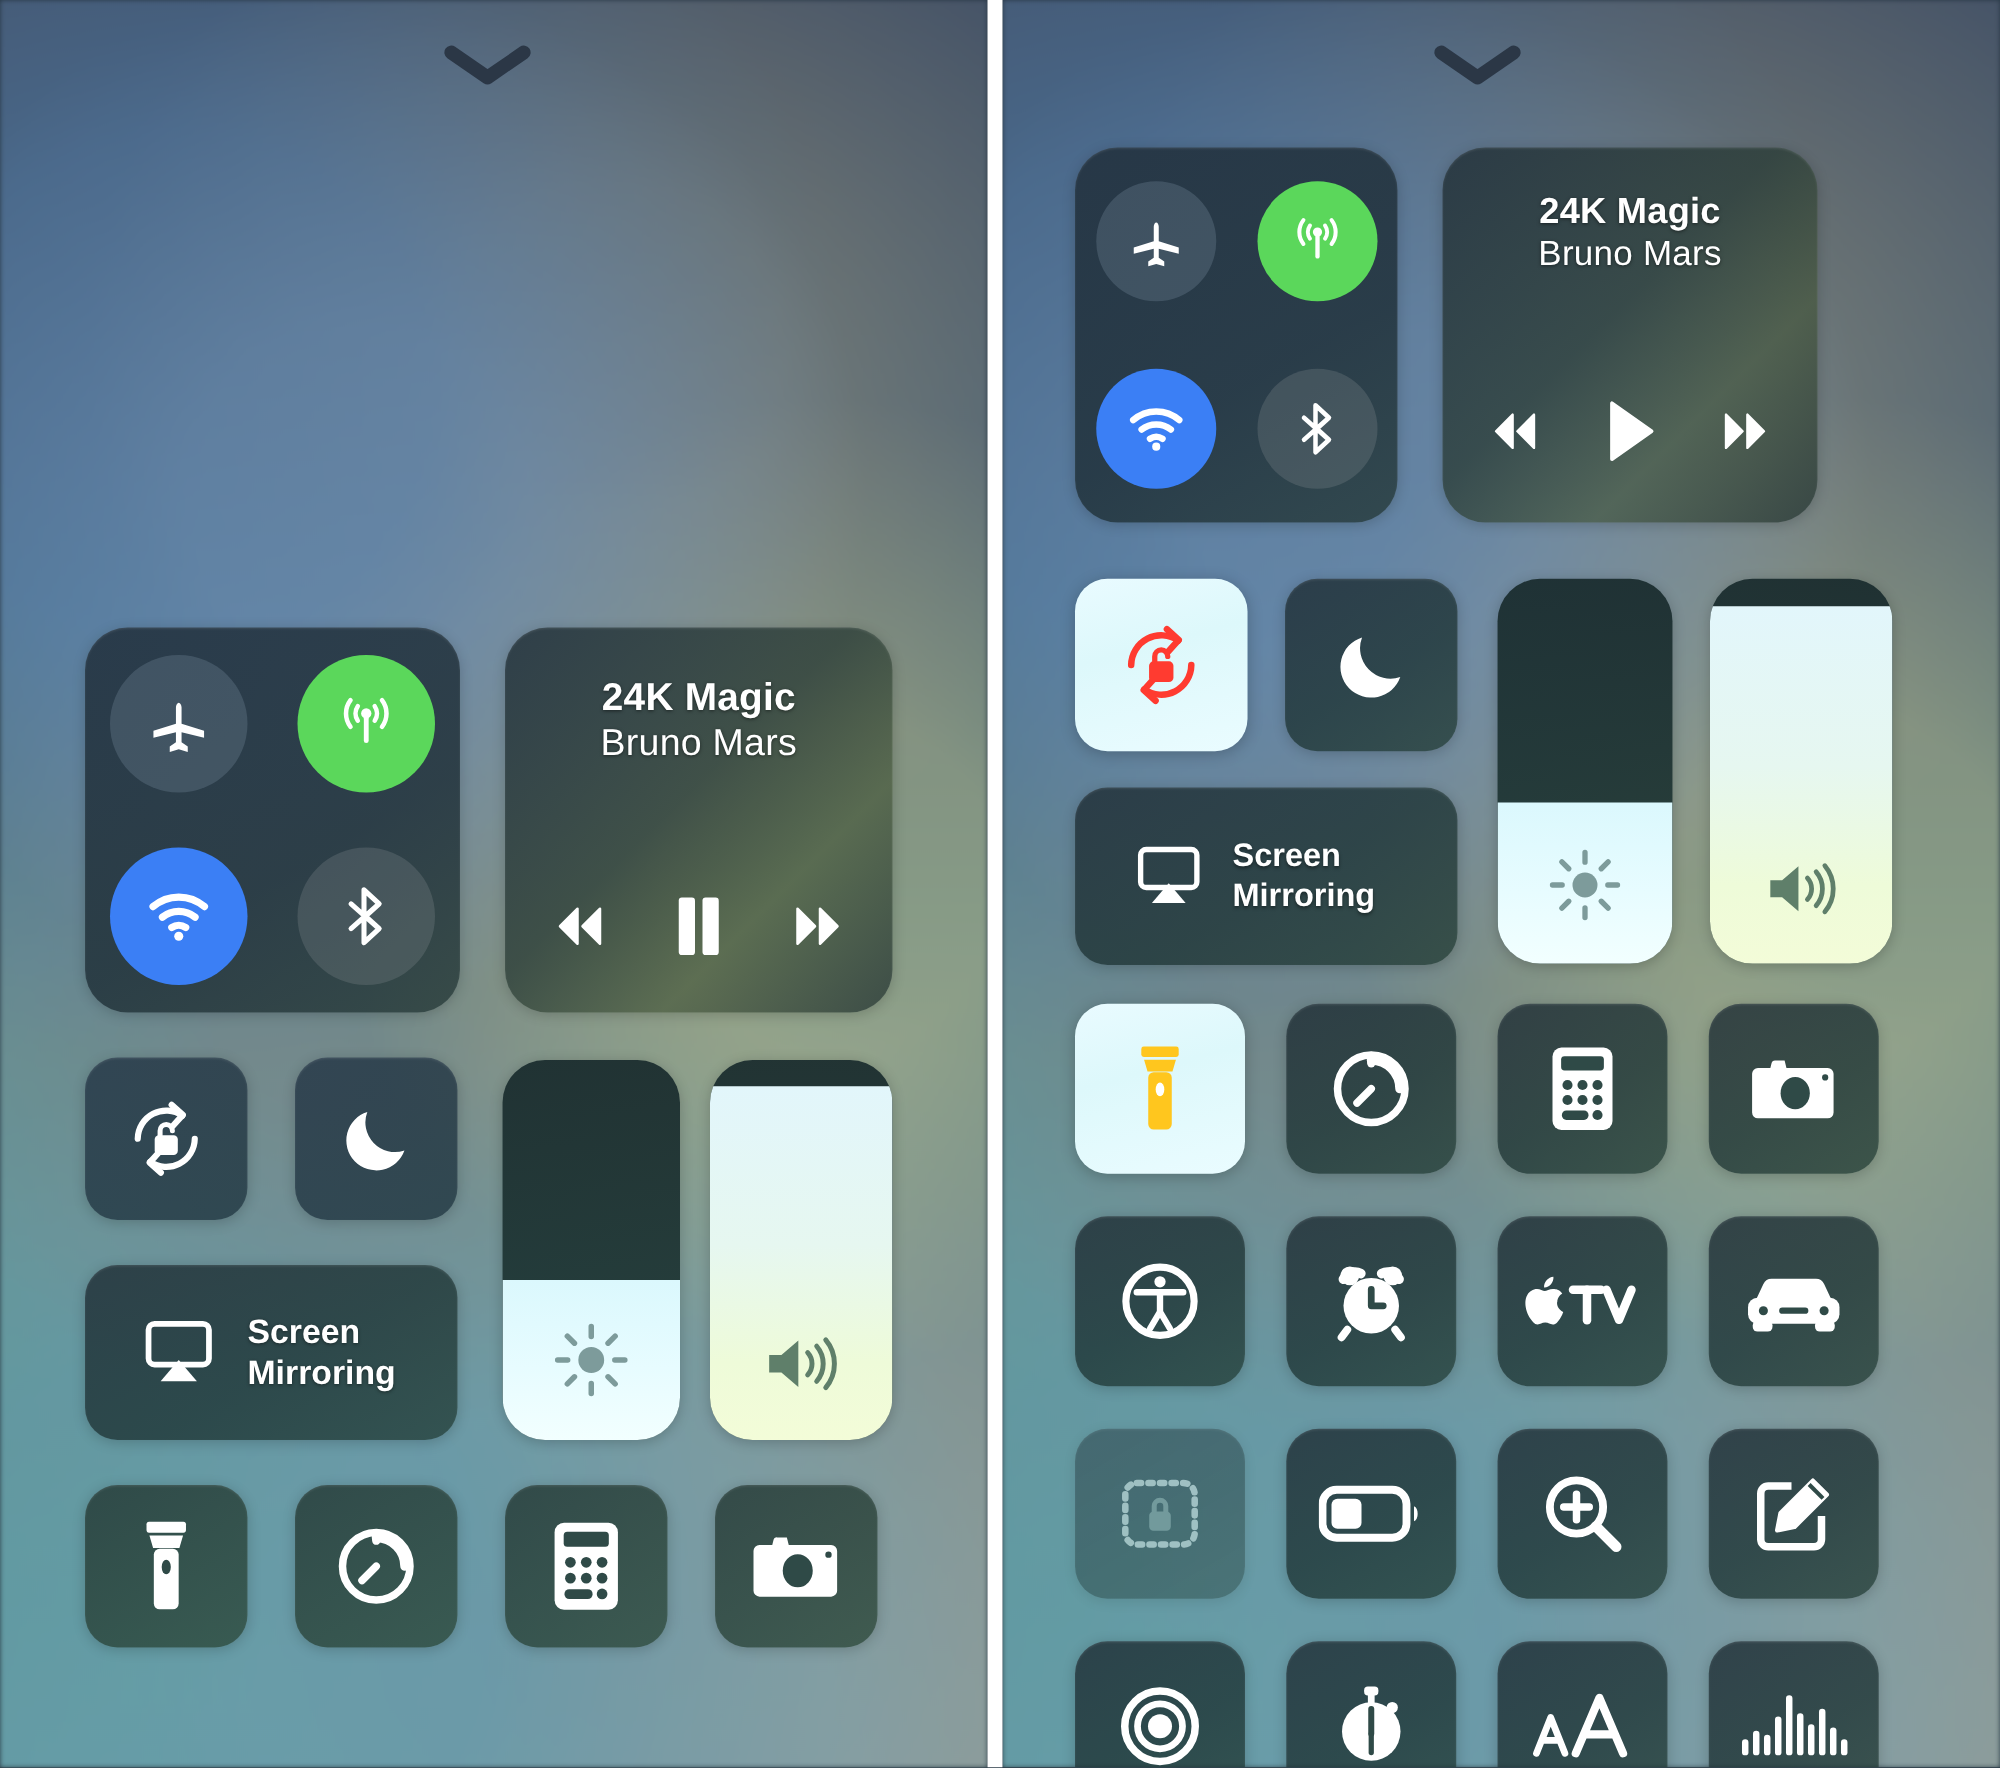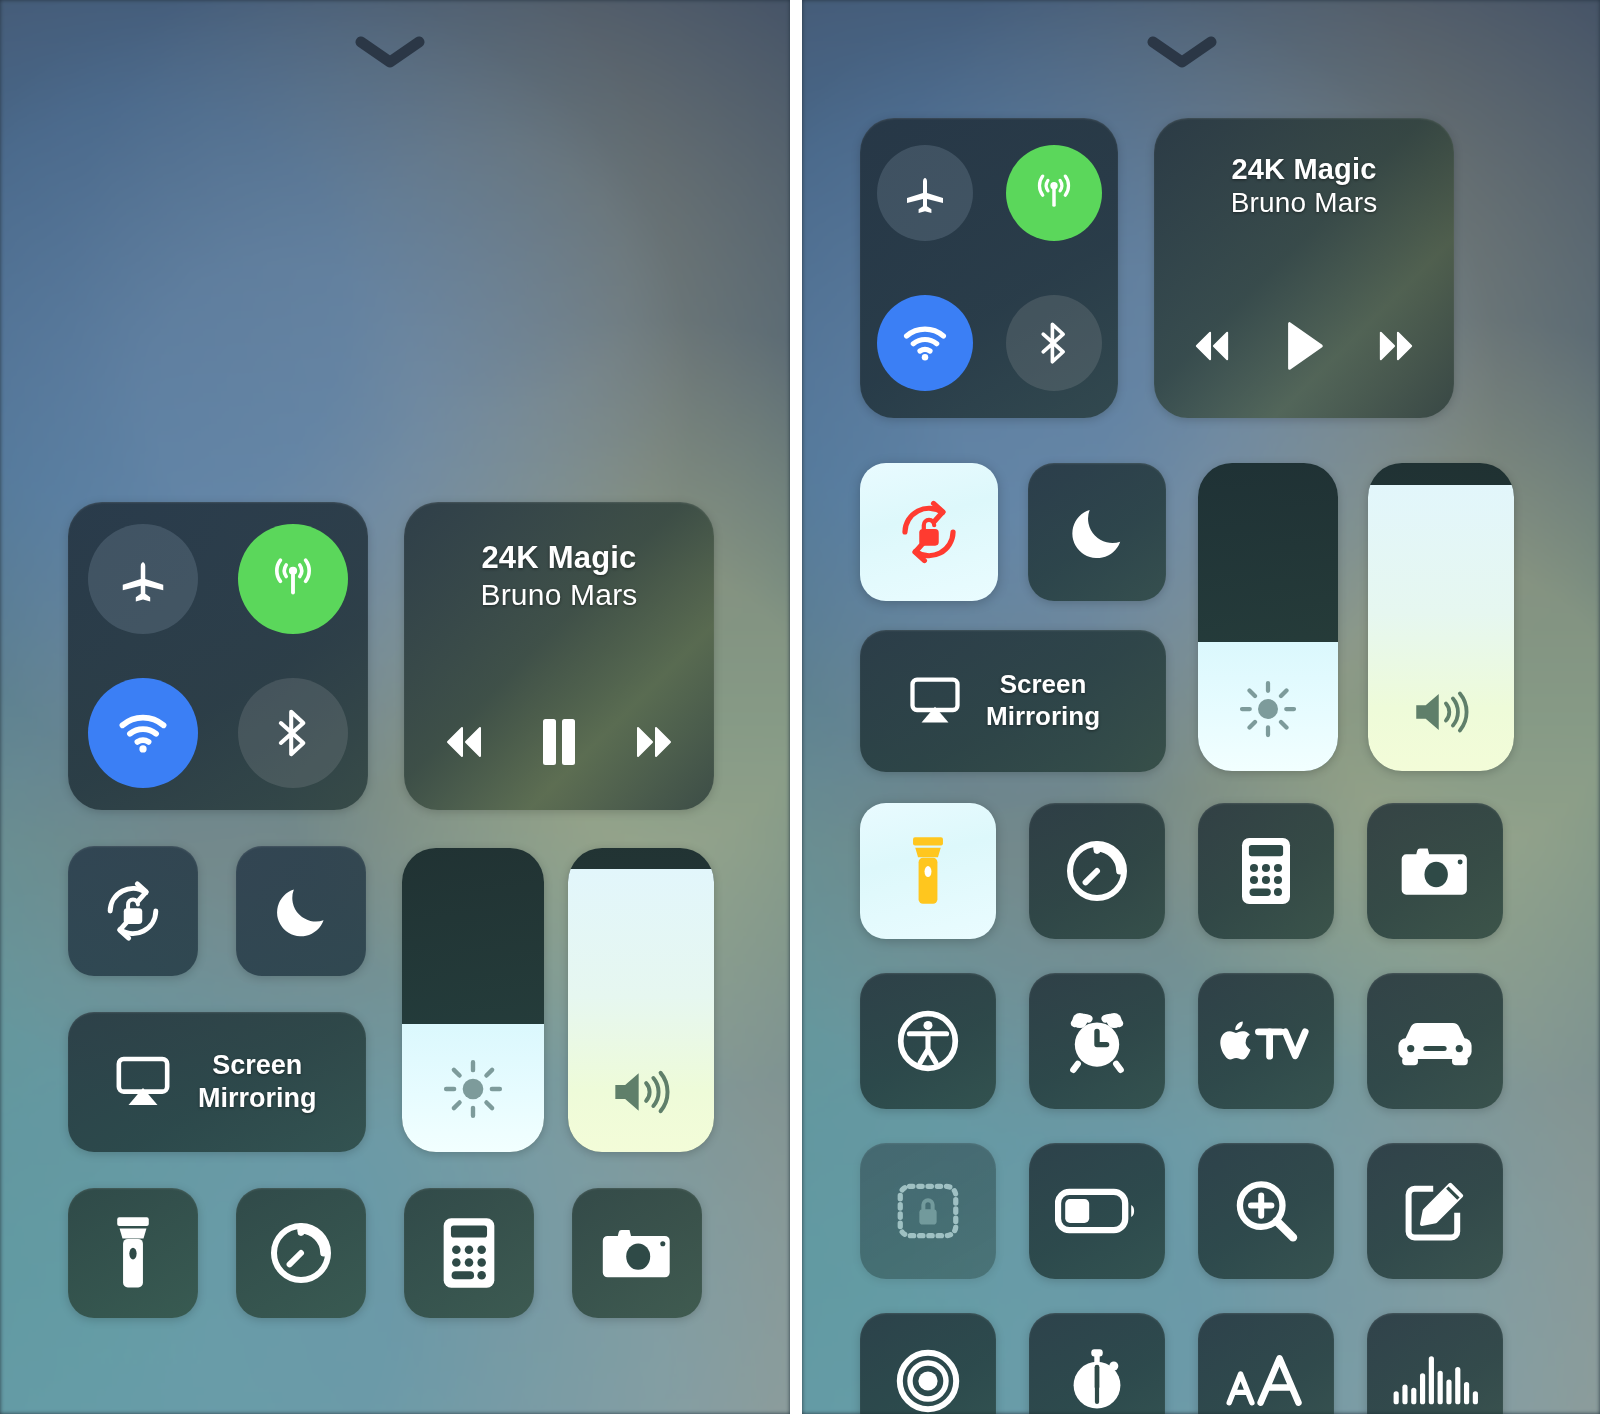--- a/index.html
+++ b/index.html
@@ -104,21 +104,21 @@
     position: relative;
   }
   .slider.vol .fill {
     background: linear-gradient(180deg, #e2f6fb 0%, #e6f7f0 45%, #eefbd9 78%, #f3fcd8 100%);
   }
   .slider .glyph { position: absolute; bottom: 28px; left: 50%; transform: translateX(-50%); }
 
   
   .mirror { justify-content: flex-start; padding-left: 46px; gap: 26px; }
   .mirror .mtext { font-size: 27px; font-weight: bold; line-height: 1.22;
-    text-shadow: 0 1px 3px rgba(0,0,0,0.45); text-align: center; }
+    text-shadow: 0 1px 3px rgba(0,0,0,0.45); text-align: left; }
 </style>
 </head>
 <body>
 
 <div class="screen">
 
   <div class="panel left">
     <div class="wall"></div>
 
     <div class="chevron" style="left:355px; top:36px;">

